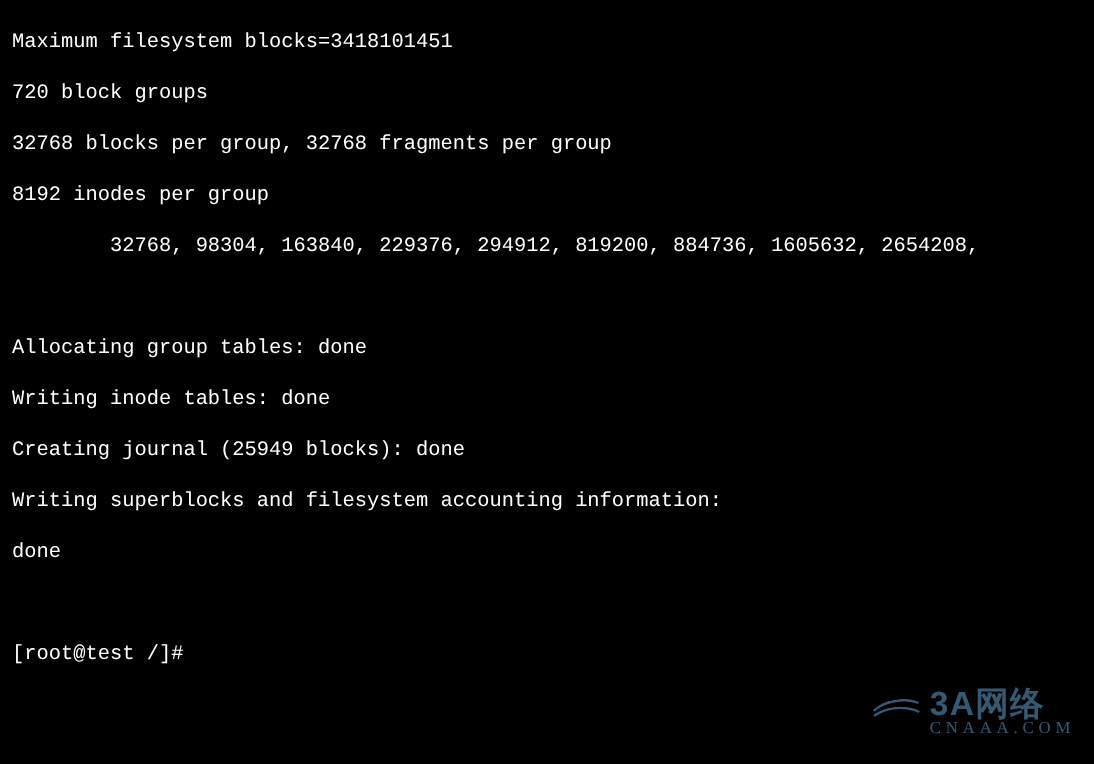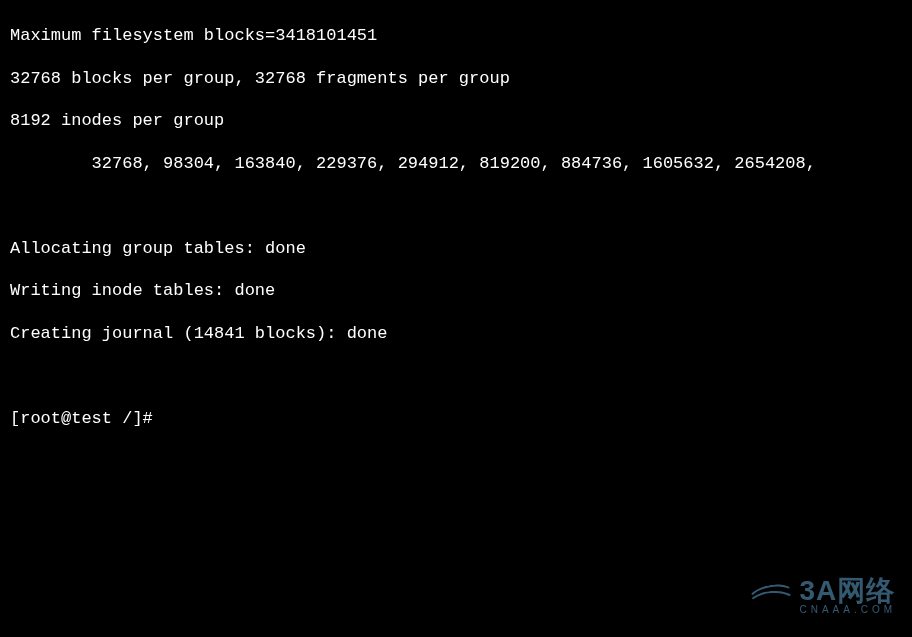--- a/index.html
+++ b/index.html
@@ -60,36 +60,40 @@
     display: flex;
     flex-direction: column;
     line-height: 1;
   }
   .watermark .wm-main {
     font-size: 28px;
     font-weight: bold;
     letter-spacing: 1px;
   }
   .watermark .wm-sub {
-    font-size: 10px;
+    font-size: 14px;
     letter-spacing: 4px;
+    font-family: Liberation Serif, serif;
   }
 </style>
 </head>
 <body>
 
 <div class="terminal">
 <div class="line">Maximum filesystem blocks=3418101451</div>
+<div class="line">720 block groups</div>
 <div class="line">32768 blocks per group, 32768 fragments per group</div>
 <div class="line">8192 inodes per group</div>
 <div class="line">        32768, 98304, 163840, 229376, 294912, 819200, 884736, 1605632, 2654208,</div>
 <div class="line">&nbsp;</div>
 <div class="line">Allocating group tables: done</div>
 <div class="line">Writing inode tables: done</div>
-<div class="line">Creating journal (14841 blocks): done</div>
+<div class="line">Creating journal (25949 blocks): done</div>
+<div class="line">Writing superblocks and filesystem accounting information:</div>
+<div class="line">done</div>
 <div class="line">&nbsp;</div>
 <div class="line">[root@test /]#</div>
 
 
 
 
 
 
 
 

